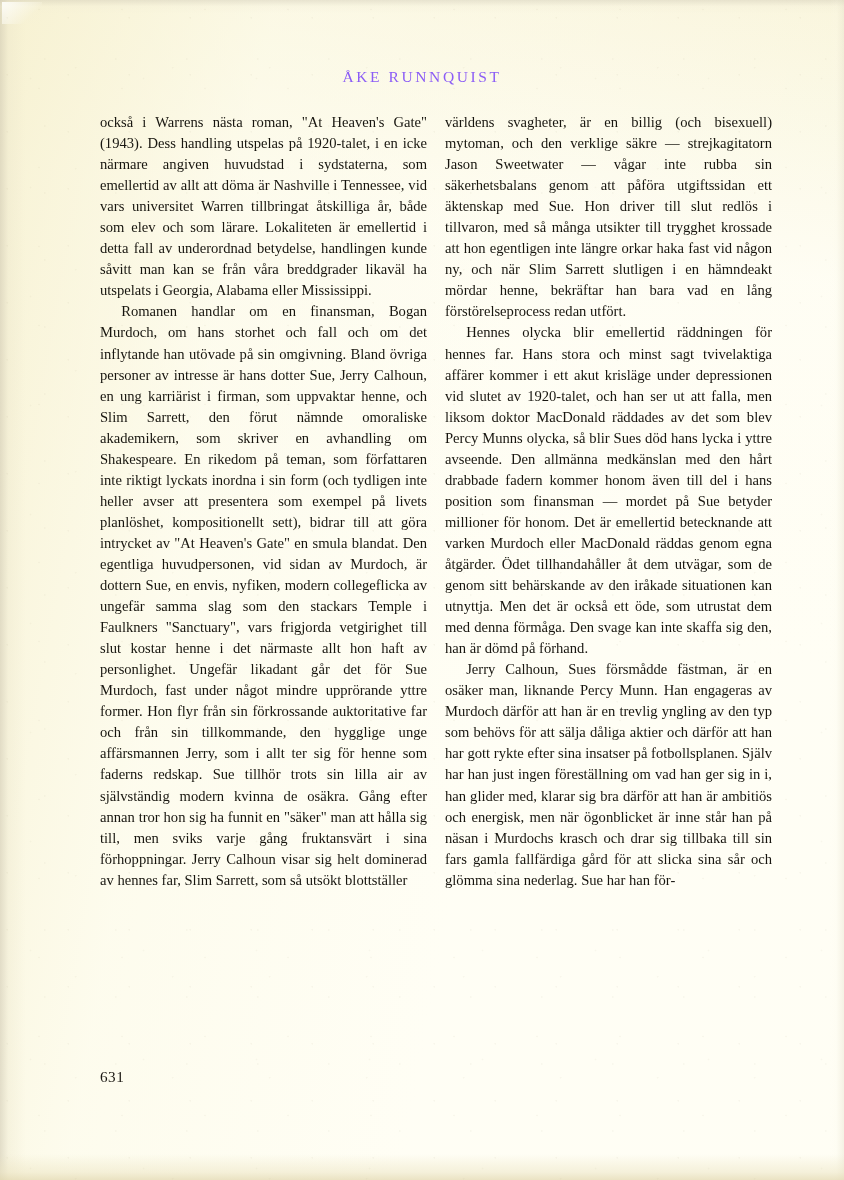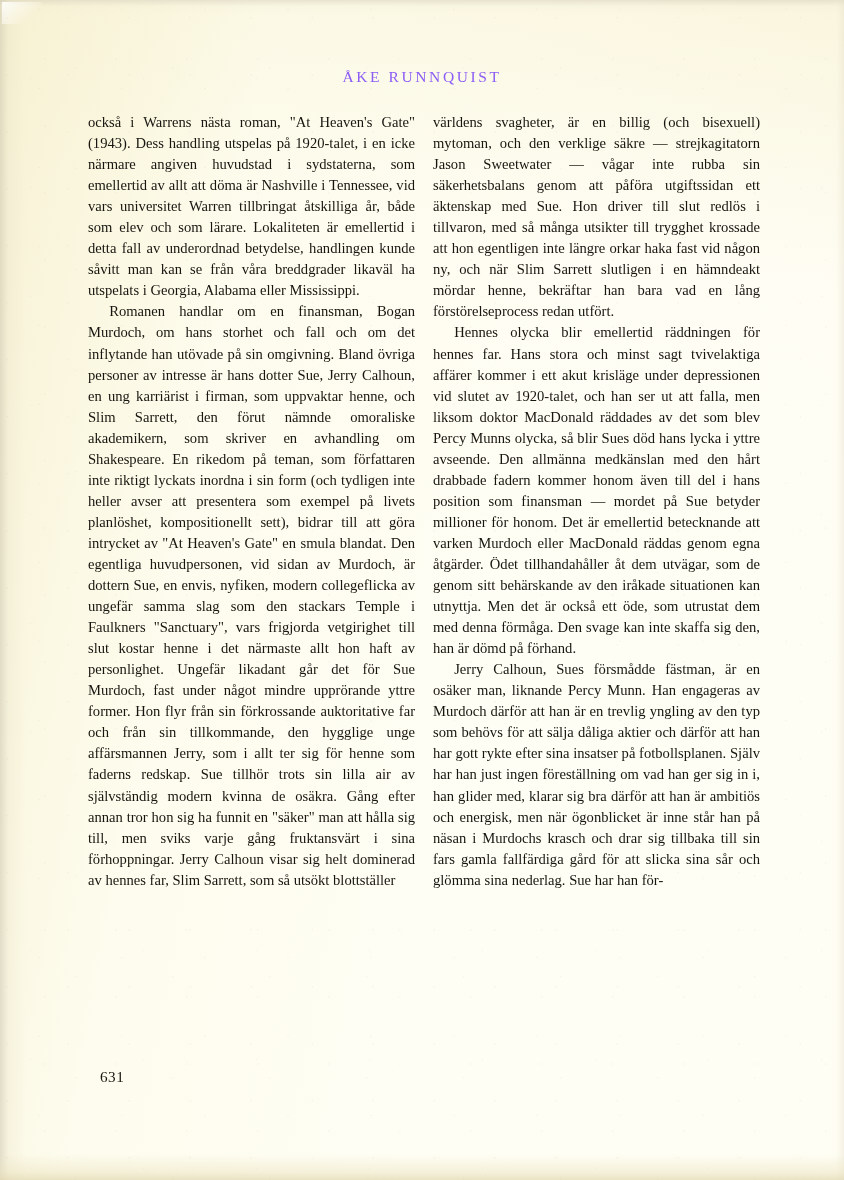--- a/index.html
+++ b/index.html
@@ -85,21 +85,21 @@
     font-size: 15.5px;
     letter-spacing: 2.6px;
     font-weight: 400;
     color: #8b5cf6;
     white-space: nowrap;
   }
 
   .columns {
     position: absolute;
     top: 112px;
-    left: 88px;
+    left: 100px;
     width: 672px;
     display: flex;
     gap: 18px;
   }
   .col {
     width: 327px;
     font-size: 14.6px;
     line-height: 21.05px;
     text-align: justify;
     text-justify: inter-word;

